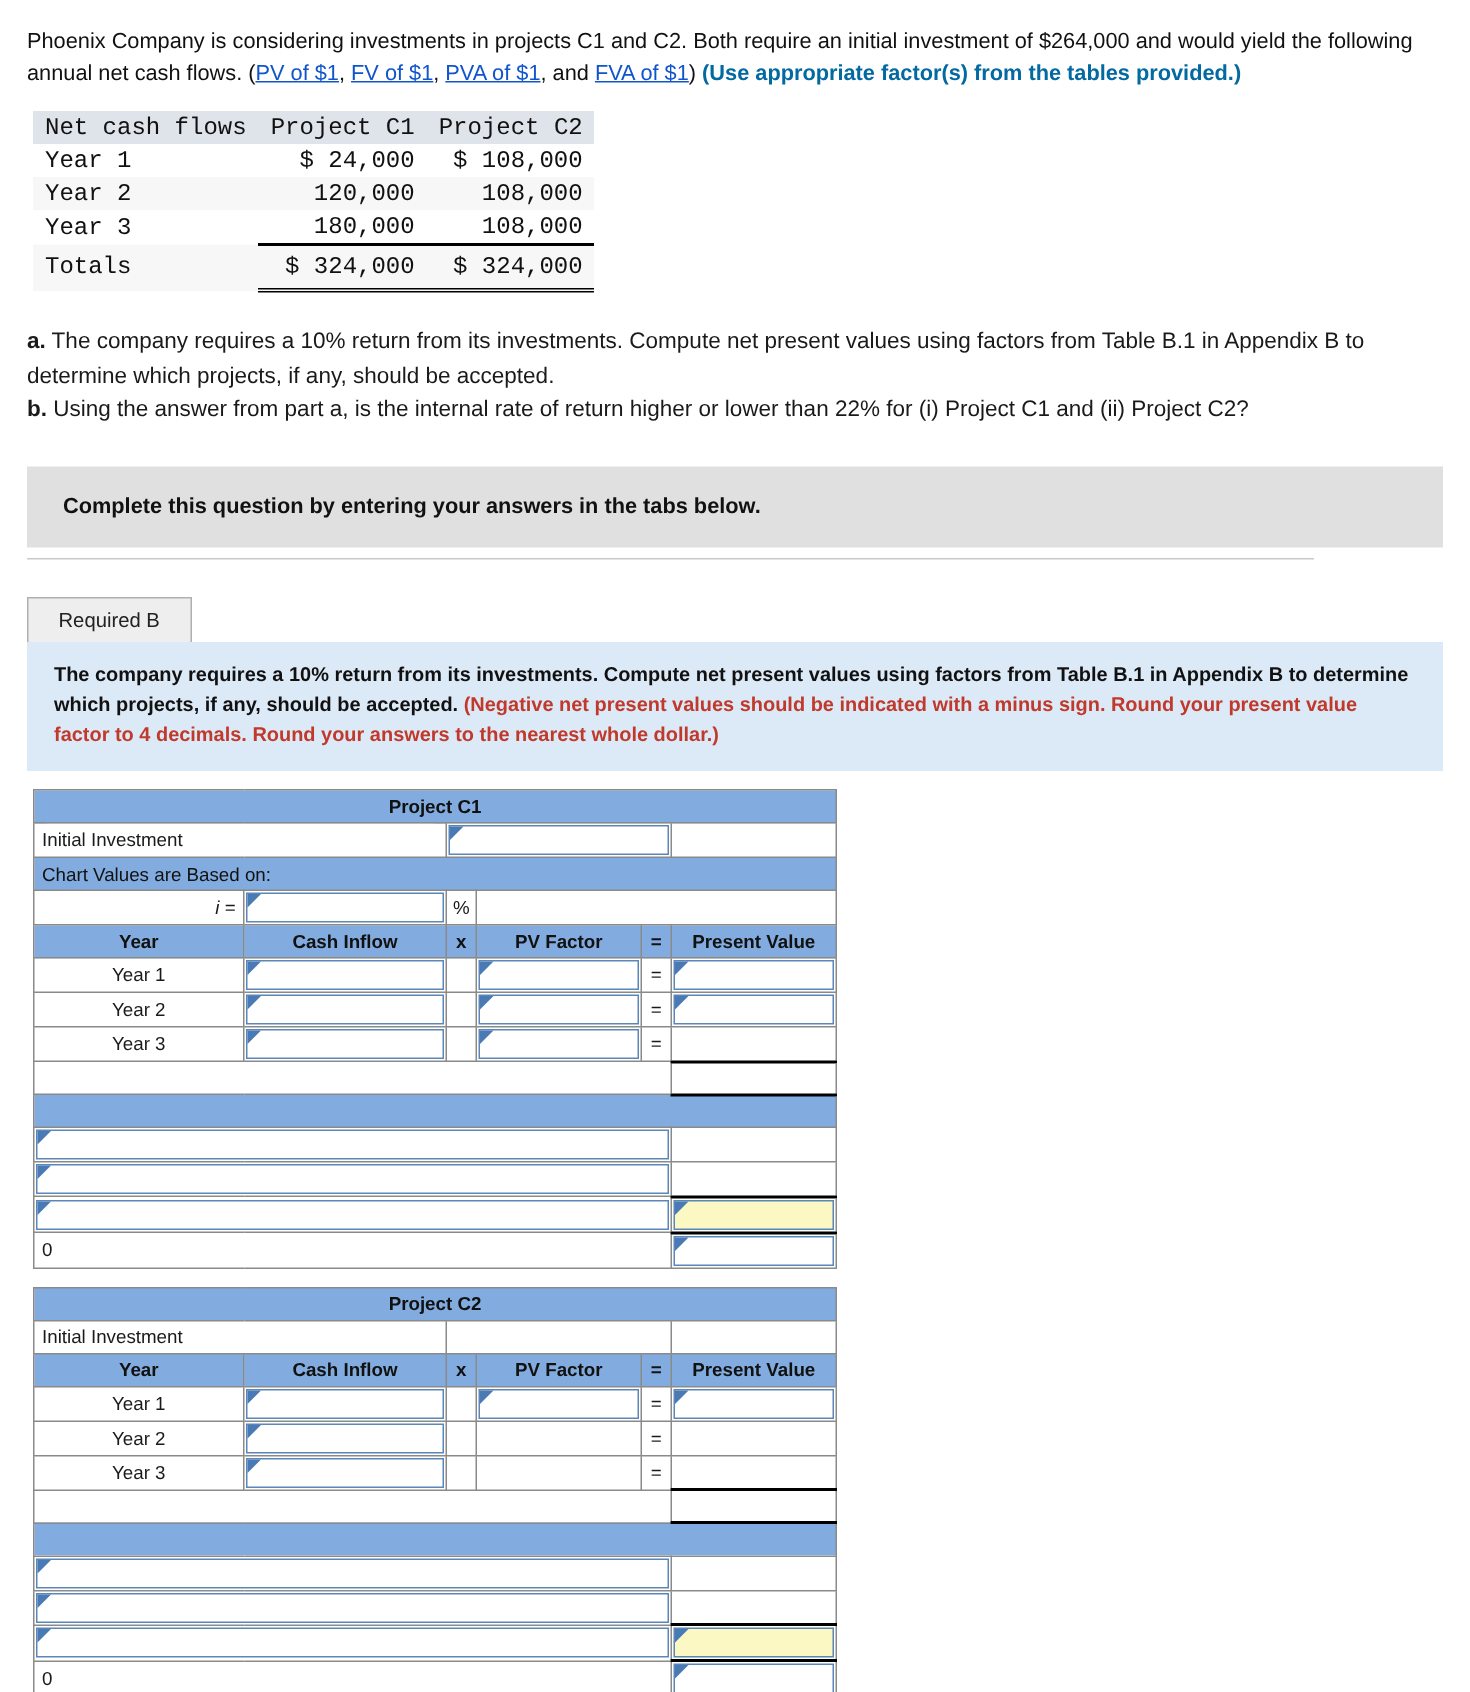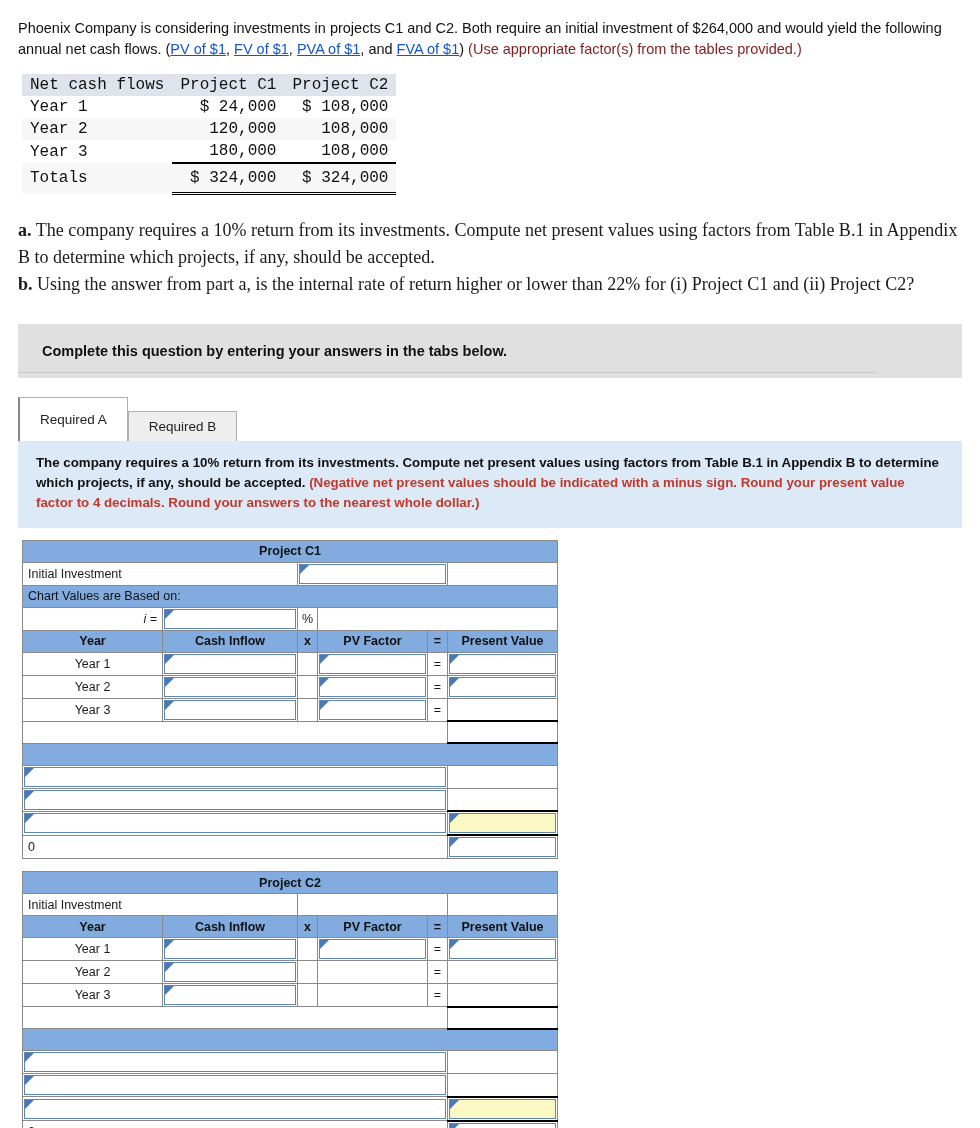--- a/index.html
+++ b/index.html
@@ -16,42 +16,42 @@
   .intro {
     margin: 18px 18px 0 18px;
     font-size: 14.5px;
     line-height: 1.45;
     color: #111;
   }
   .intro a {
     color: #1155cc;
     text-decoration: underline;
   }
-  .red-bold { color: #7f1d1d; font-weight: normal; }
+  .red-bold { color: #0369a1; font-weight: bold; }
 
   
   .cf-wrap { margin: 14px 0 0 22px; }
   table.cf {
     border-collapse: collapse;
     font-family: "Liberation Mono", monospace;
     font-size: 16px;
     color: #111;
   }
   table.cf td, table.cf th { padding: 2px 8px; white-space: pre; font-weight: normal; }
   table.cf thead td { background: #dfe3ea; }
   table.cf tbody tr.alt td { background: #f7f7f7; }
   table.cf tbody tr.tot td { background: #f7f7f7; padding-top: 5px; padding-bottom: 5px; }
   td.lbl { text-align: left; min-width: 136px; }
   td.num { text-align: right; min-width: 92px; }
   td.num.c1 { min-width: 96px; }
   tr.rule-top td.num { border-top: 2px solid #000; }
   tr.tot td.num { border-bottom: 3px double #000; }
 
   
-  .qa { margin: 22px 18px 0 18px; font-size: 18px; line-height: 1.5; font-family: Liberation Serif, serif; }
+  .qa { margin: 22px 18px 0 18px; font-size: 15px; line-height: 1.5; }
   .qa b { font-weight: bold; }
 
   
   .banner {
     margin: 26px 18px 0 18px;
     background: #e0e0e0;
     height: 54px;
     display: flex;
     align-items: center;
     padding-left: 24px;
@@ -244,23 +244,20 @@
   <div>
     <b>b.</b><span> Using the answer from part a, is the internal rate of return higher or lower than 22% for (i) Project C1 and (ii) Project C2?</span>
   </div>
 </div>
 
 <div class="banner">
   <span>Complete this question by entering your answers in the tabs below.</span>
 </div>
 
 <div class="tabbar">
-  <div class="tab active">
-    <span>Required A</span>
-  </div>
   <div class="tab">
     <span>Required B</span>
   </div>
 </div>
 <div class="tabrule"></div>
 
 <div class="bluepanel">
   <span>The company requires a 10% return from its investments. Compute net present values using factors from Table B.1 in Appendix B to determine which projects, if any, should be accepted. </span><span class="note">(Negative net present values should be indicated with a minus sign. Round your present value factor to 4 decimals. Round your answers to the nearest whole dollar.)</span>
 </div>
 

